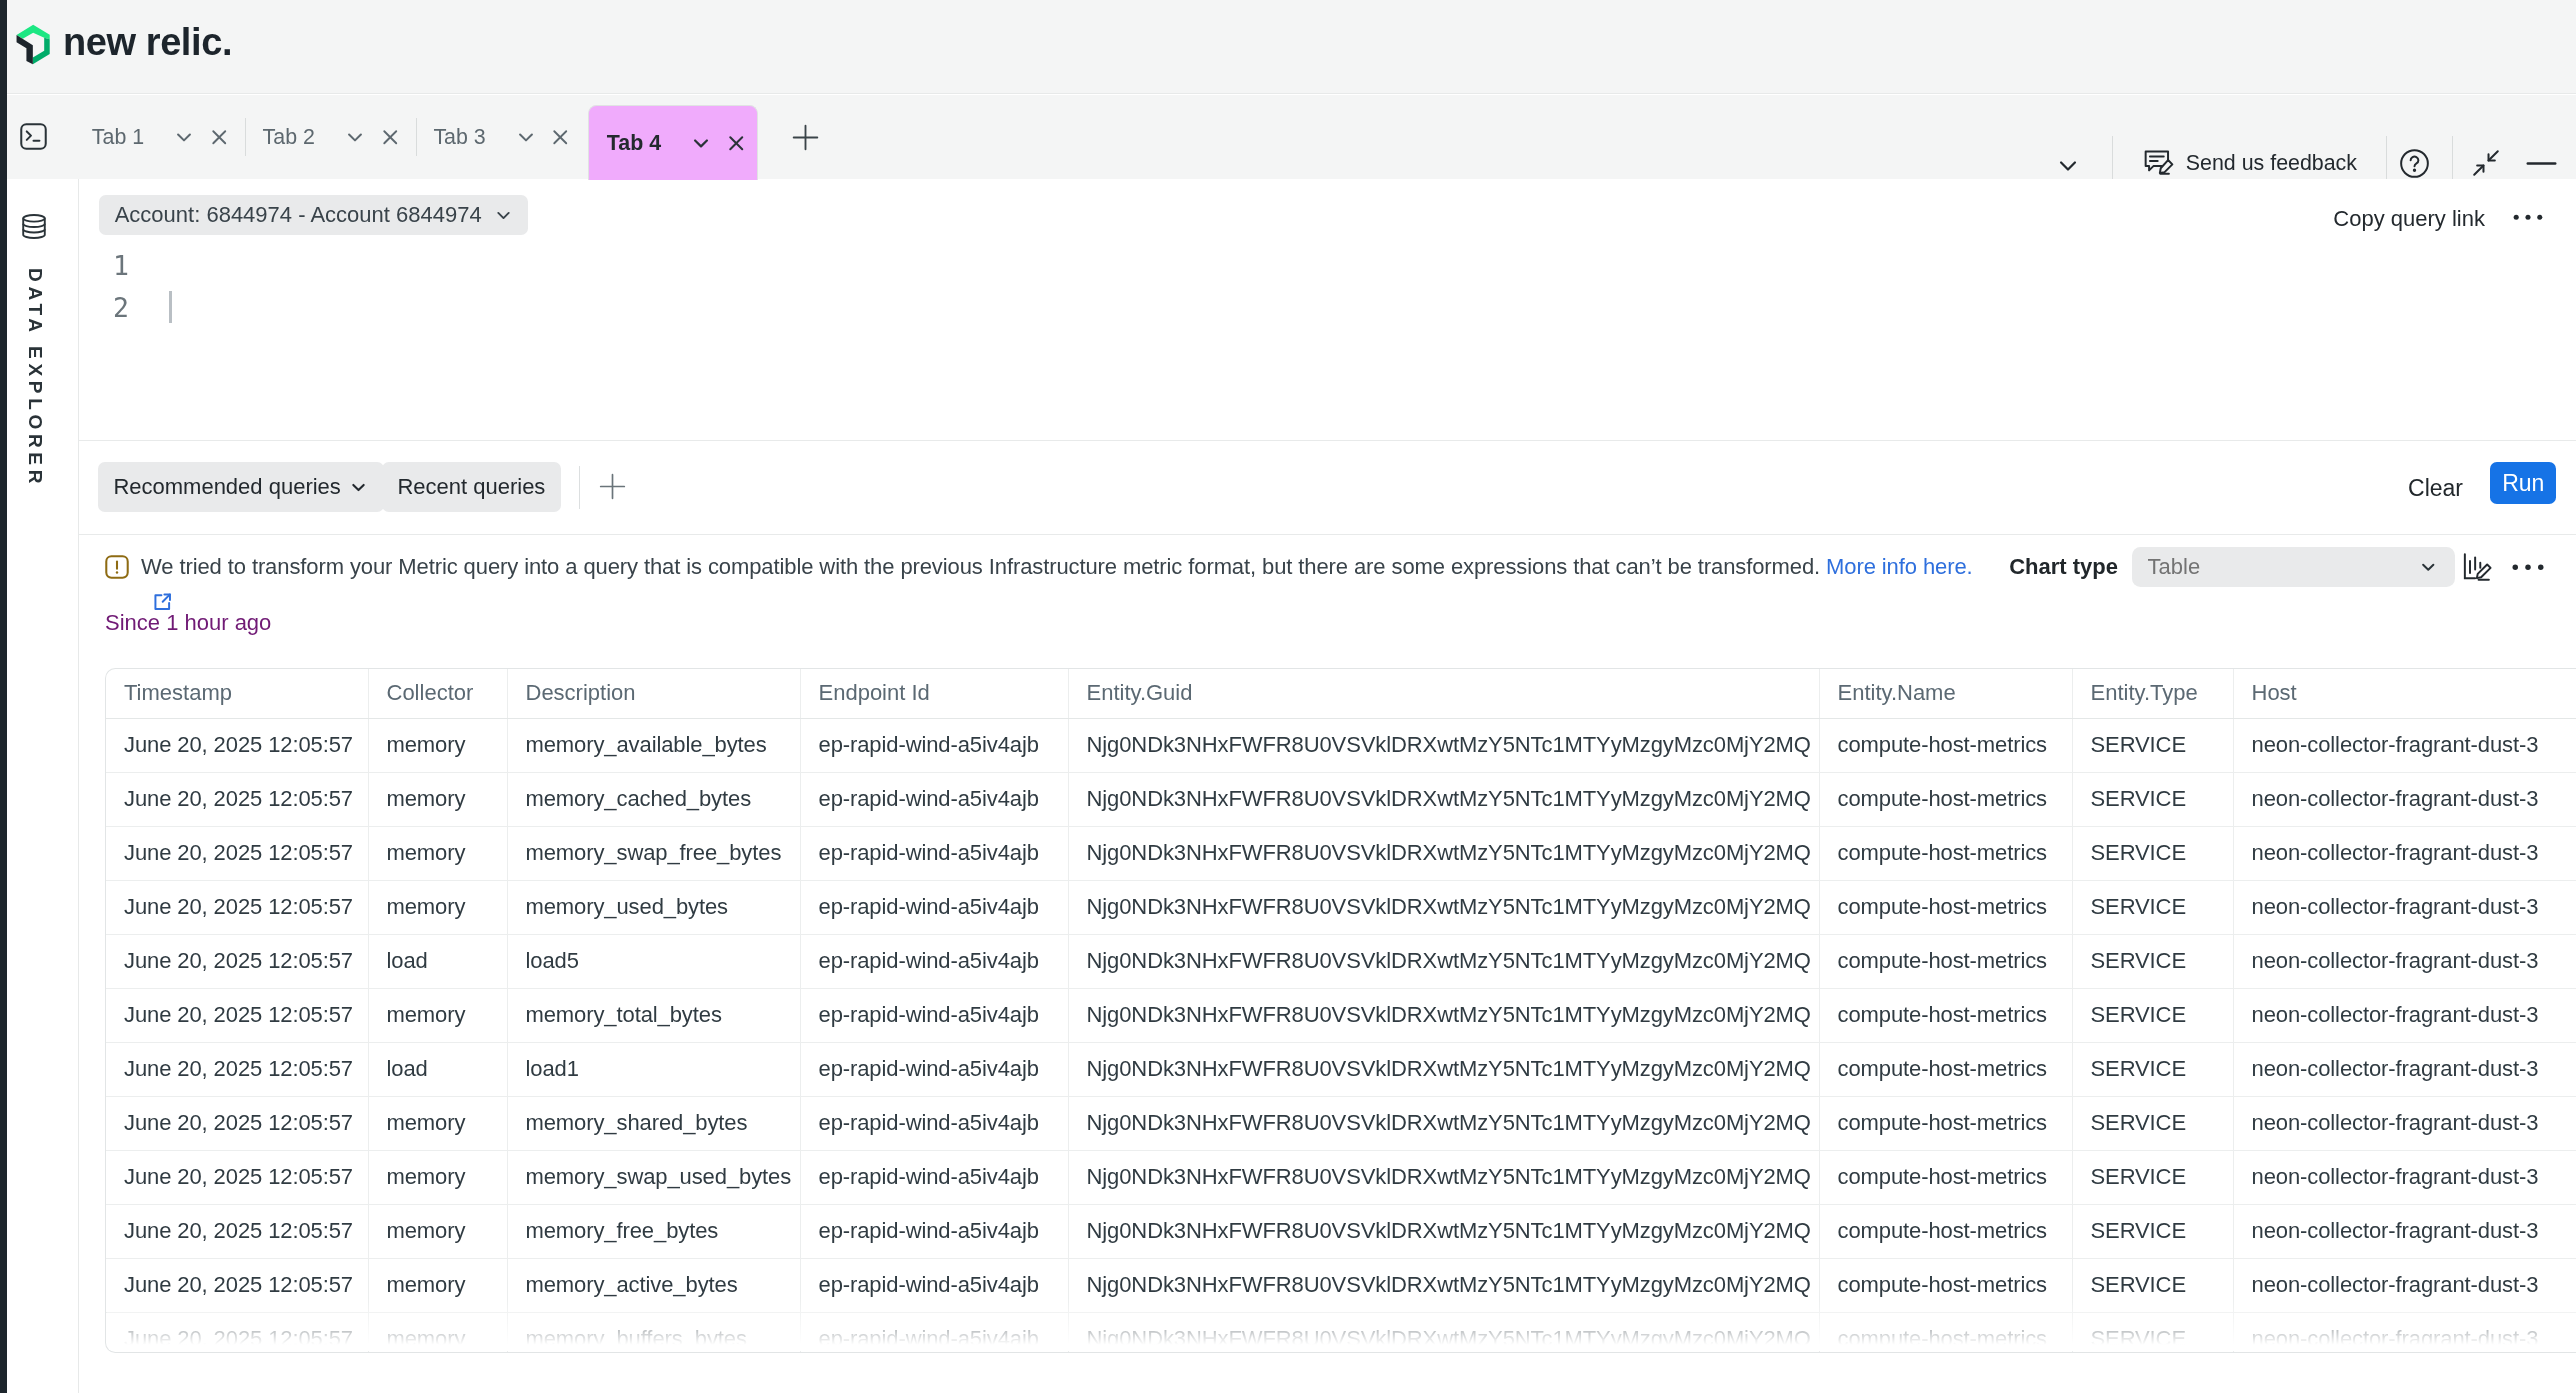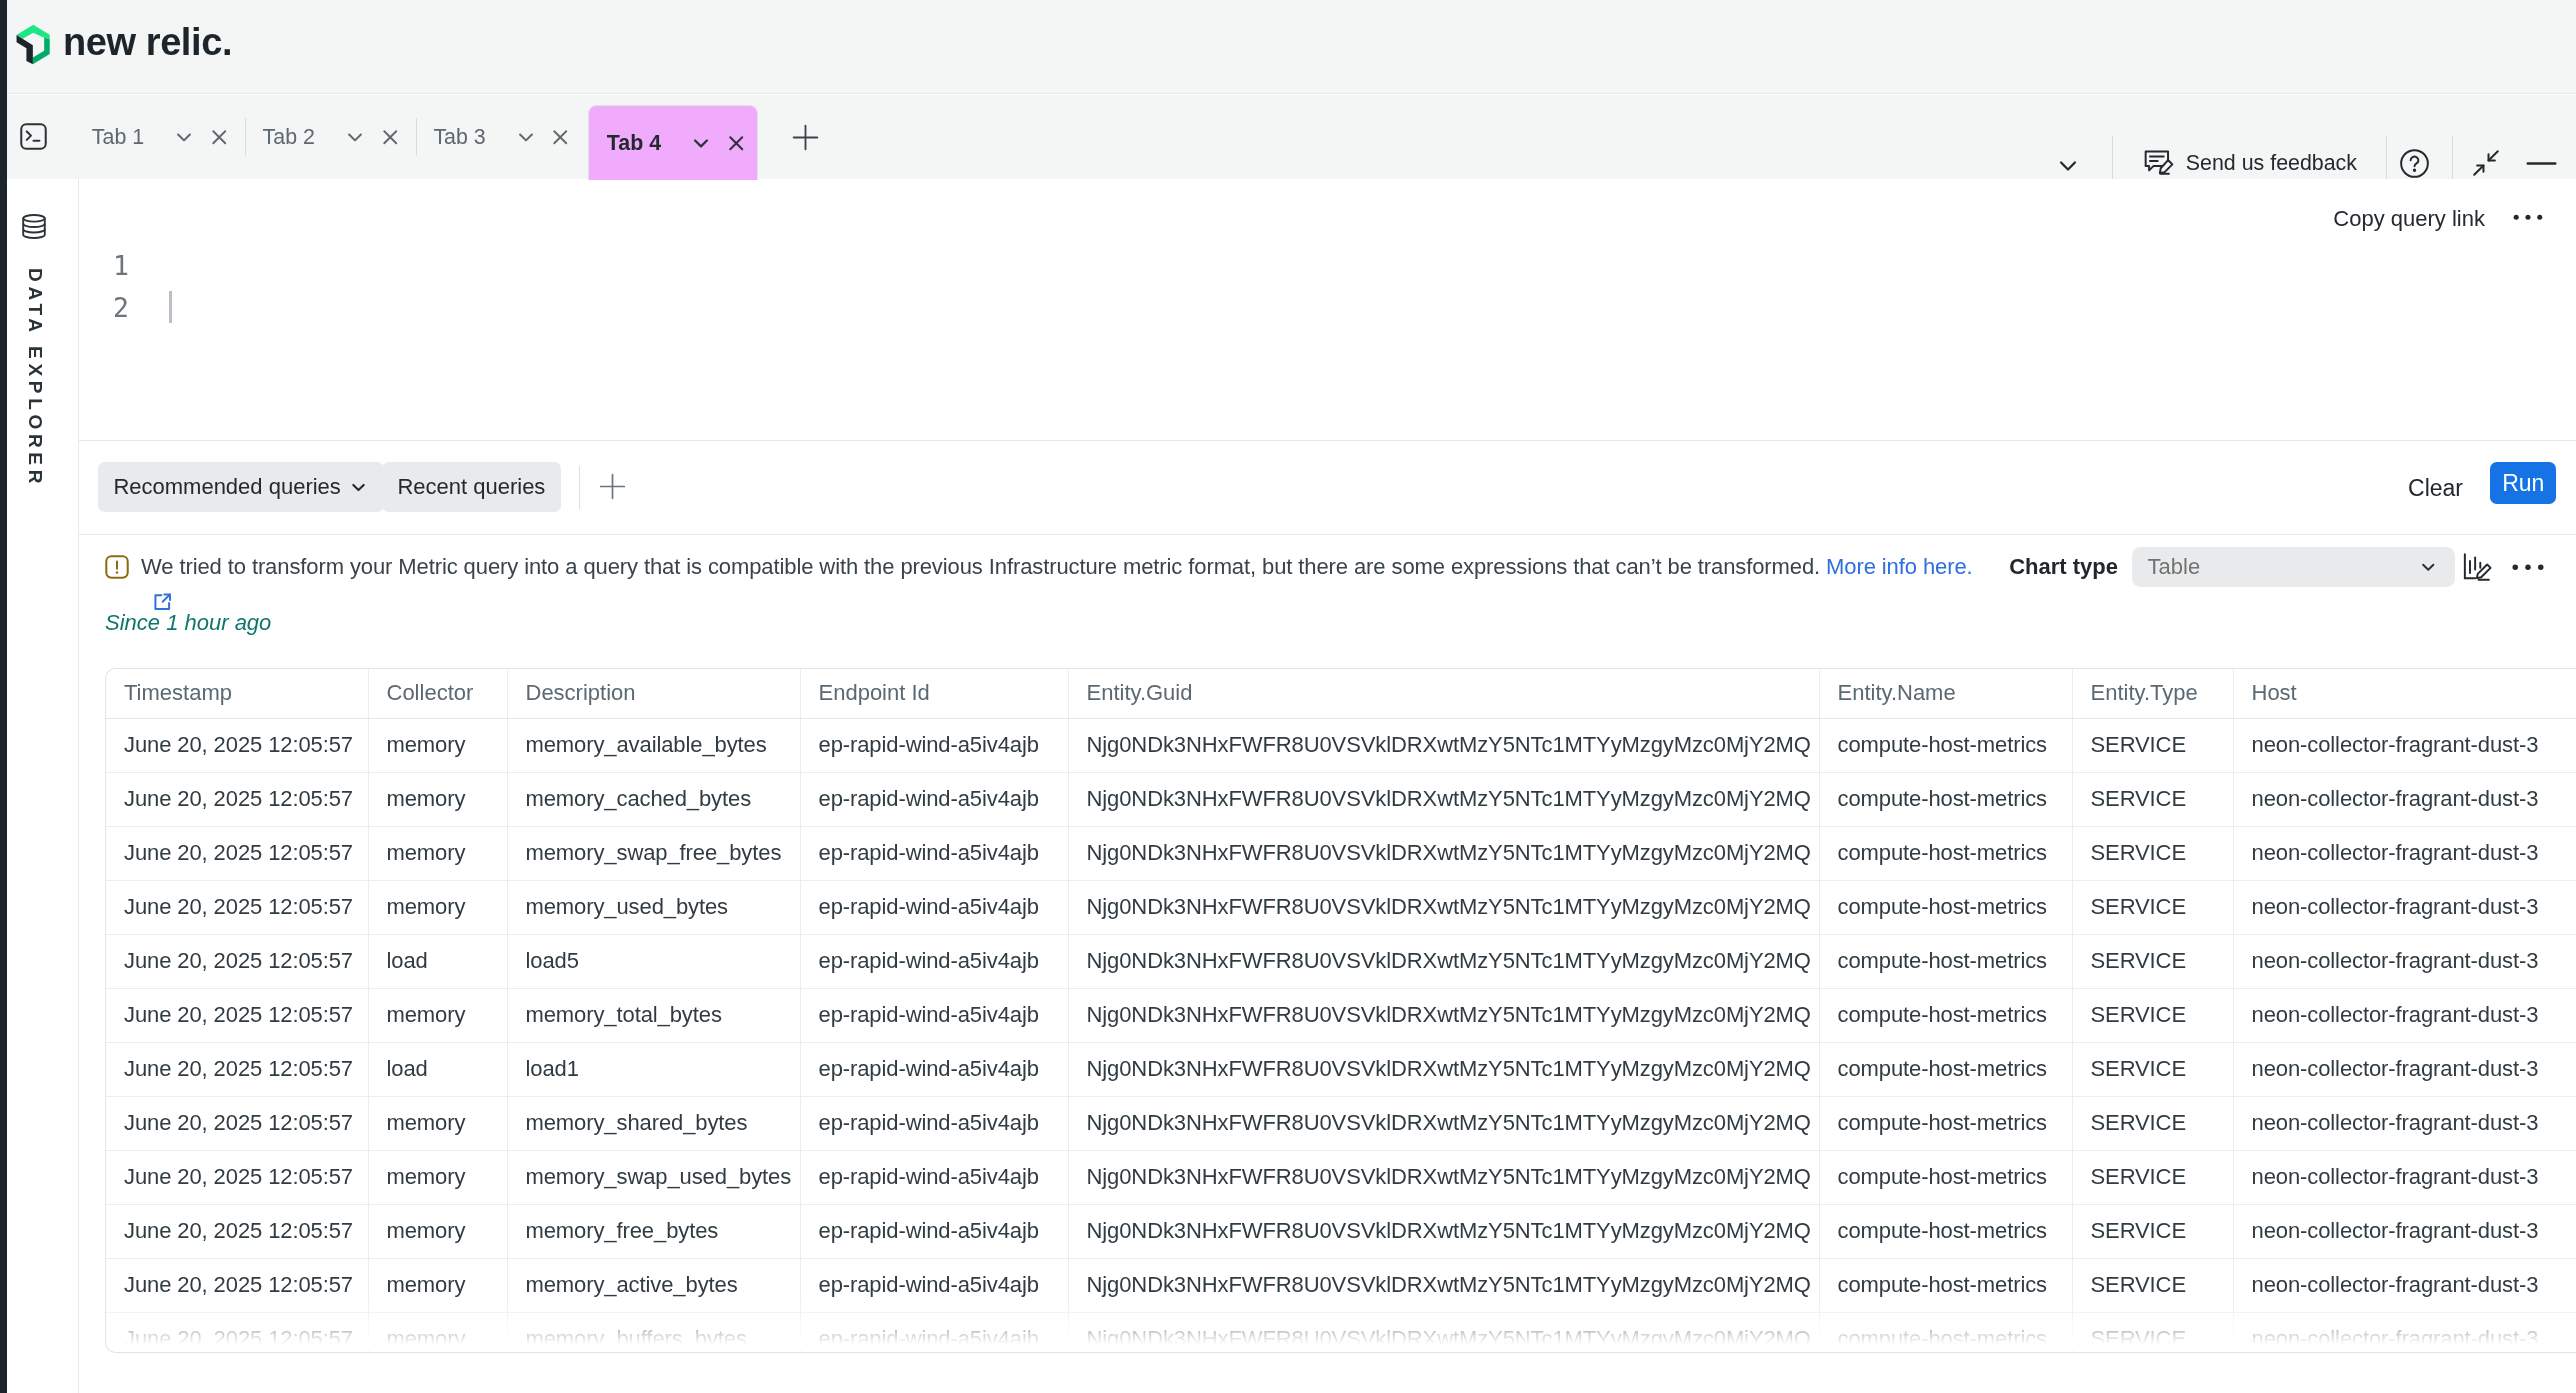--- a/index.html
+++ b/index.html
@@ -88,21 +88,21 @@
   #run-btn { position:absolute; right:19.7px; top:21.4px; width:66px; height:42px; background:#1673e6; border-radius:6.8px;
     display:flex; align-items:center; justify-content:center; color:#fff; font-size:23px; font-weight:500; }
 
   
   #results { position:absolute; left:0; top:356px; width:100%; }
   #warning { position:absolute; left:26px; top:15.4px; display:flex; align-items:flex-start; }
   #warning-ic { margin-top:5.1px; flex:0 0 auto; }
   #warning-body { margin-left:12px; width:1889px; font-size:22px; letter-spacing:-0.1px; line-height:34px; color:#39434a; }
   #warning-link { color:#2e6fdd; }
   #ext-ic { display:block; margin:6.8px 0 0 11px; }
-  #since-label { position:absolute; left:26px; top:75px; font-size:22px; color:#0f766e;font-style:italic; }
+  #since-label { position:absolute; left:26px; top:75px; font-size:22px; color:#701a75; }
 
   #chart-cluster { position:absolute; right:0; top:12px; height:40px; display:flex; align-items:center; }
   #chart-type-label { font-size:22px; font-weight:700; color:#21272b; }
   #chart-select { width:323px; height:40px; margin-left:13.7px; background:#e9eaeb; border-radius:8.5px;
     display:flex; align-items:center; justify-content:space-between; padding:0 16px 0 16px; font-size:22px; color:#737373; }
   #chart-edit-ic { margin-left:3.4px; }
   #dots-results { margin-left:17px; margin-right:31px; }
 
   
   #tablewrap { position:absolute; left:26px; top:133px; width:2473px; height:685px;
@@ -255,20 +255,28 @@
       <path d="M2.5,5 v19 a12.5,3.8 0 0 0 25,0 v-19"></path>
       <path d="M2.5,11.3 a12.5,3.8 0 0 0 25,0"></path>
       <path d="M2.5,17.6 a12.5,3.8 0 0 0 25,0"></path>
     </svg>
   </span>
   <span id="sidebar-title">DATA EXPLORER</span>
 </div>
 
 <div id="content">
 
+  <div id="account-pill">
+    <span class="plabel">Account: 6844974 - Account 6844974</span>
+    <span class="pchev ic">
+      <svg width="19" height="19" viewBox="0 0 22 22" fill="none" stroke="#39434a" stroke-width="2.2" stroke-linecap="round" stroke-linejoin="round">
+          <polyline points="5,8 11,14 17,8"></polyline>
+        </svg>
+    </span>
+  </div>
   <span id="copy-link">Copy query link</span>
   <span id="dots-top" class="ic">
     <svg width="32" height="8.5" viewBox="0 0 38 10" fill="#23292e">
         <circle cx="5" cy="5" r="3"></circle>
         <circle cx="19" cy="5" r="3"></circle>
         <circle cx="33" cy="5" r="3"></circle>
       </svg>
   </span>
 
   <div id="code">

